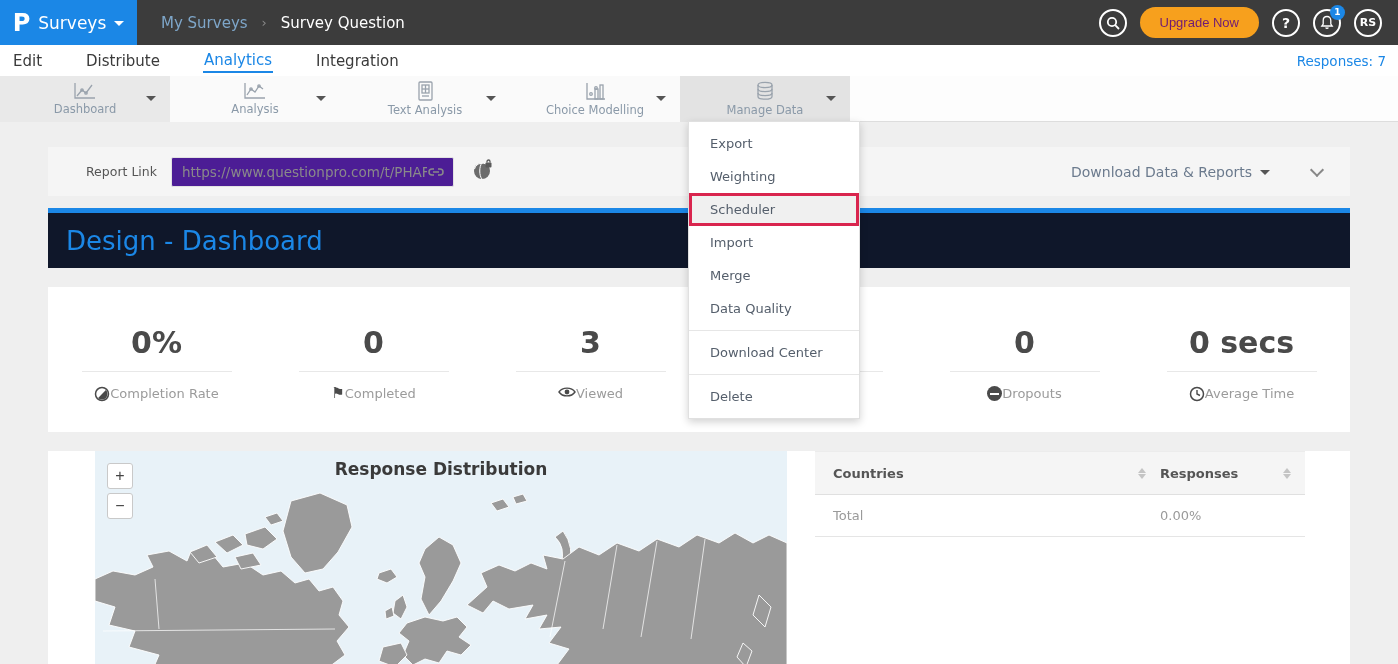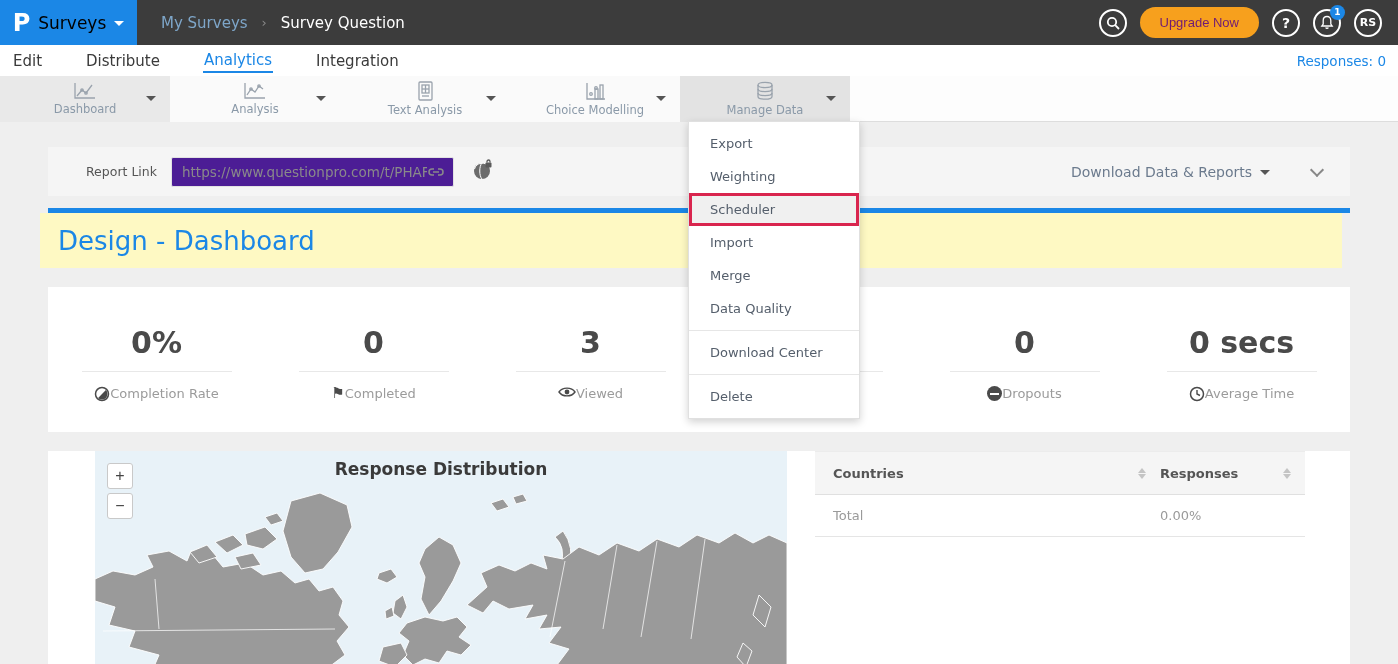--- a/index.html
+++ b/index.html
@@ -3,21 +3,21 @@
 <meta charset="utf-8">
 <style>
   * { margin:0; padding:0; box-sizing:border-box; }
   body { font-family:"DejaVu Sans","Liberation Sans",sans-serif; }
   .root { position:relative; width:1398px; height:664px; overflow:hidden; background:#efefef; }
 
   
   .topbar { position:absolute; left:0; top:0; width:1398px; height:45px; background:#3c3c3c; display:flex; align-items:center; z-index:60; }
   .logo-block { width:137px; height:45px; background:#1b87e6; display:flex; align-items:center; justify-content:center; gap:8px; cursor:pointer; }
   .logo-p { color:#fff; font-size:24px; font-weight:bold; line-height:1; }
-  .logo-label { color:#000000; font-size:17px; }
+  .logo-label { color:#ffffff; font-size:17px; }
   .caret-down { width:0; height:0; border-left:5px solid transparent; border-right:5px solid transparent; border-top:5px solid currentColor; display:inline-block; }
   .logo-caret { color:#fff; margin-top:2px; }
   .breadcrumb { display:flex; align-items:center; gap:14px; margin-left:24px; font-size:15px; }
   .bc-parent { color:#7ea6c9; cursor:pointer; }
   .bc-sep { color:#8a8a8a; font-size:13px; }
   .bc-current { color:#fff; }
   .topbar-right { margin-left:auto; display:flex; align-items:center; gap:13px; padding-right:16px; }
   .circle-btn { width:28px; height:28px; border:2px solid #fff; border-radius:50%; display:flex; align-items:center; justify-content:center; color:#fff; font-size:14px; font-weight:bold; cursor:pointer; position:relative; background:transparent; }
   .upgrade-btn { background:#f7a01d; color:#701a75; font-size:13px; font-weight:normal; border:none; border-radius:16px; padding:8px 20px; cursor:pointer; }
   .badge { position:absolute; top:-6px; right:-6px; width:15px; height:15px; background:#1b87e6; border-radius:50%; color:#fff; font-size:9px; font-weight:bold; display:flex; align-items:center; justify-content:center; }
@@ -48,21 +48,21 @@
   .report-label { font-size:12.5px; color:#555; margin-left:38px; }
   .url-box { margin-left:14px; width:283px; height:30px; background:#4c1d95; border:1px solid #e2e2e2; border-radius:2px; display:flex; align-items:center; padding:0 8px 0 10px; }
   .url-input { flex:1; border:none; background:transparent; font-size:13.5px; color:#8a8a8a; font-family:inherit; outline:none; width:220px; }
   .globe-wrap { margin-left:18px; cursor:pointer; position:relative; }
   .dl-wrap { margin-left:auto; display:flex; align-items:center; gap:8px; color:#6b7a8d; font-size:14px; cursor:pointer; }
   .dl-caret { color:#555; margin-top:2px; }
   .chevron { width:10px; height:10px; border-right:2px solid #888; border-bottom:2px solid #888; transform:rotate(45deg); margin:0 28px 4px 42px; cursor:pointer; }
 
   
   .blue-line { position:absolute; left:48px; top:208px; width:1302px; height:5px; background:#1b87e6; z-index:10; }
-  .heading-card { position:absolute; left:40px; top:213px; width:1302px; height:55px; background:#fef9c3; display:flex; align-items:center; z-index:5; }
+  .heading-card { position:absolute; left:48px; top:213px; width:1302px; height:55px; background:#0f172a; display:flex; align-items:center; z-index:5; }
   .page-title { color:#1b87e6; font-size:26px; margin-left:18px; font-weight:400; }
 
   
   .stats-card { position:absolute; left:48px; top:287px; width:1302px; height:145px; background:#fff; display:flex; z-index:5; }
   .stat { width:217px; display:flex; flex-direction:column; align-items:center; padding-top:38px; }
   .stat-value { font-size:30px; font-weight:bold; color:#4a4a4a; height:38px; }
   .stat-rule { width:150px; height:1px; background:#e8e8e8; margin:8px 0 14px; }
   .stat-bottom { display:flex; align-items:flex-start; }
   .stat-label { font-size:13px; color:#9b9b9b; }
   .dropout-icon { width:15px; height:15px; background:#4a4a4a; border-radius:50%; position:relative; }
@@ -127,21 +127,21 @@
         <span style="font-size:11px">RS</span>
       </div>
     </div>
   </div>
 
   <div class="navrow">
     <span class="nav-item">Edit</span>
     <span class="nav-item">Distribute</span>
     <span class="nav-item active">Analytics</span>
     <span class="nav-item">Integration</span>
-    <span class="responses">Responses: 0</span>
+    <span class="responses">Responses: 7</span>
   </div>
 
   <div class="toolbar">
     <div class="tab sel">
       <svg width="24" height="18" viewBox="0 0 24 18">
           <polyline points="2,1 2,16 22,16"></polyline>
           <polyline points="4,14 9,8 13,11 19,3"></polyline>
           <circle cx="9" cy="8" r="1.2"></circle>
           <circle cx="13" cy="11" r="1.2"></circle>
         </svg>

